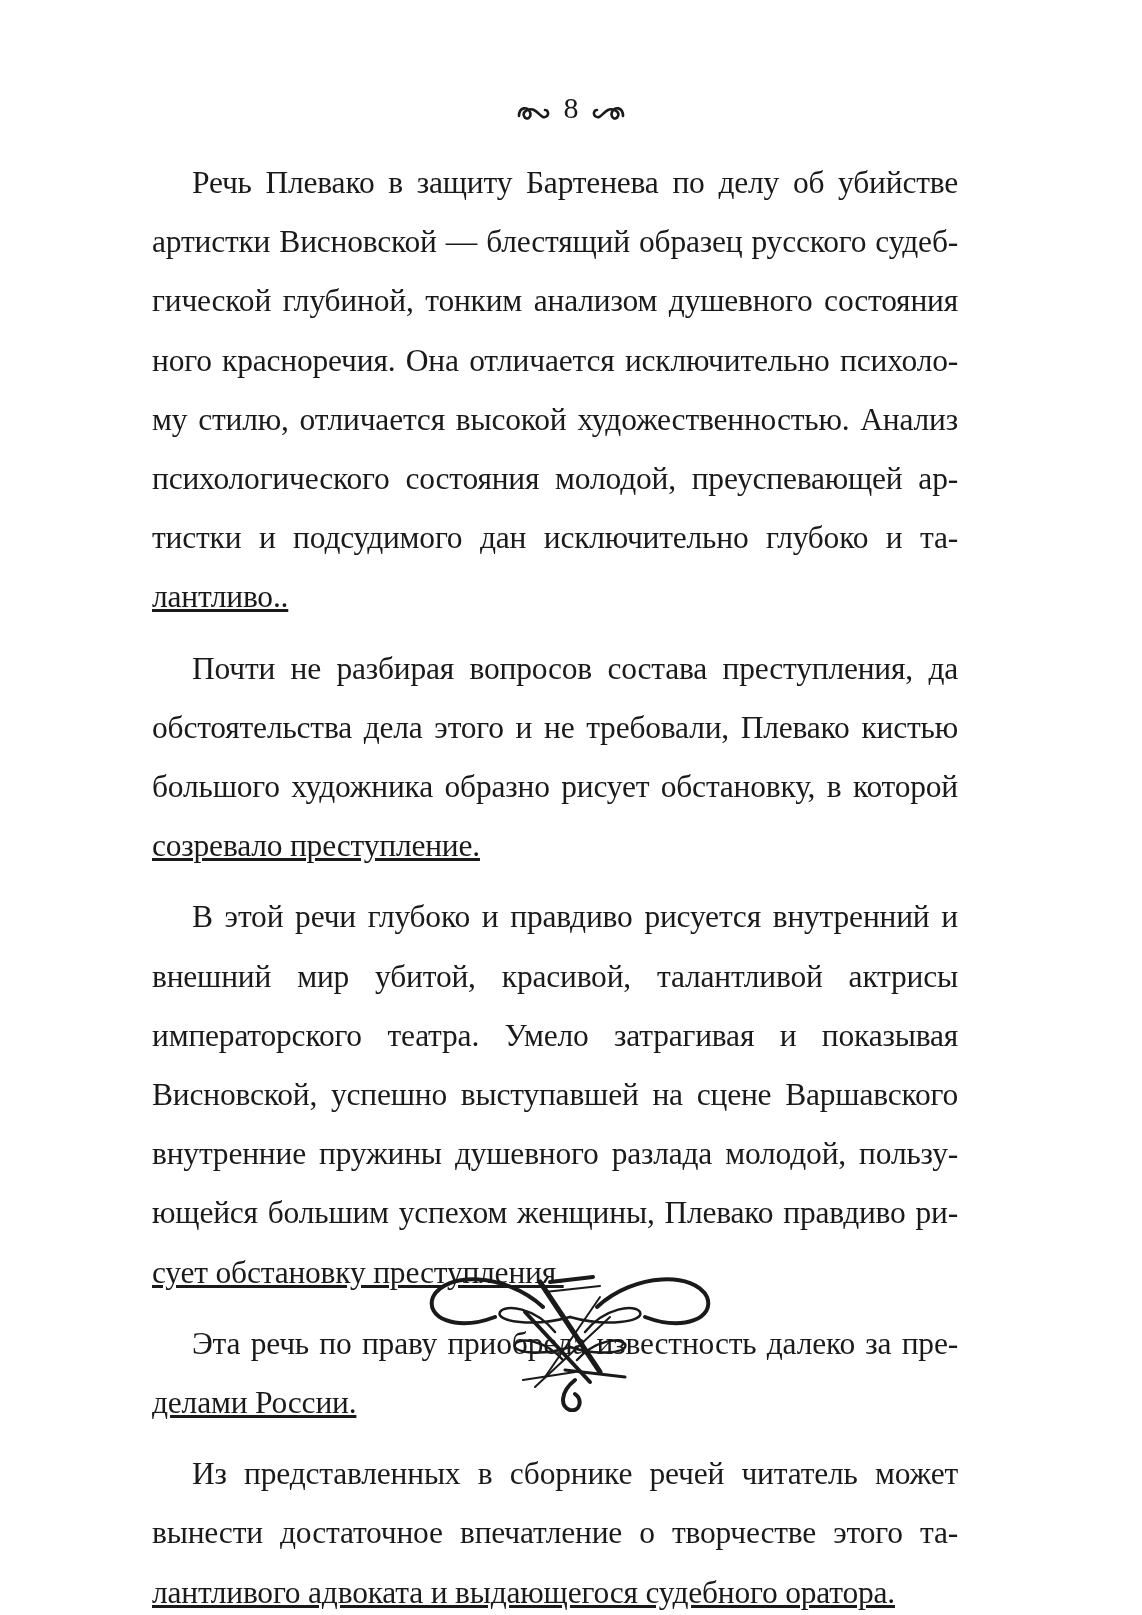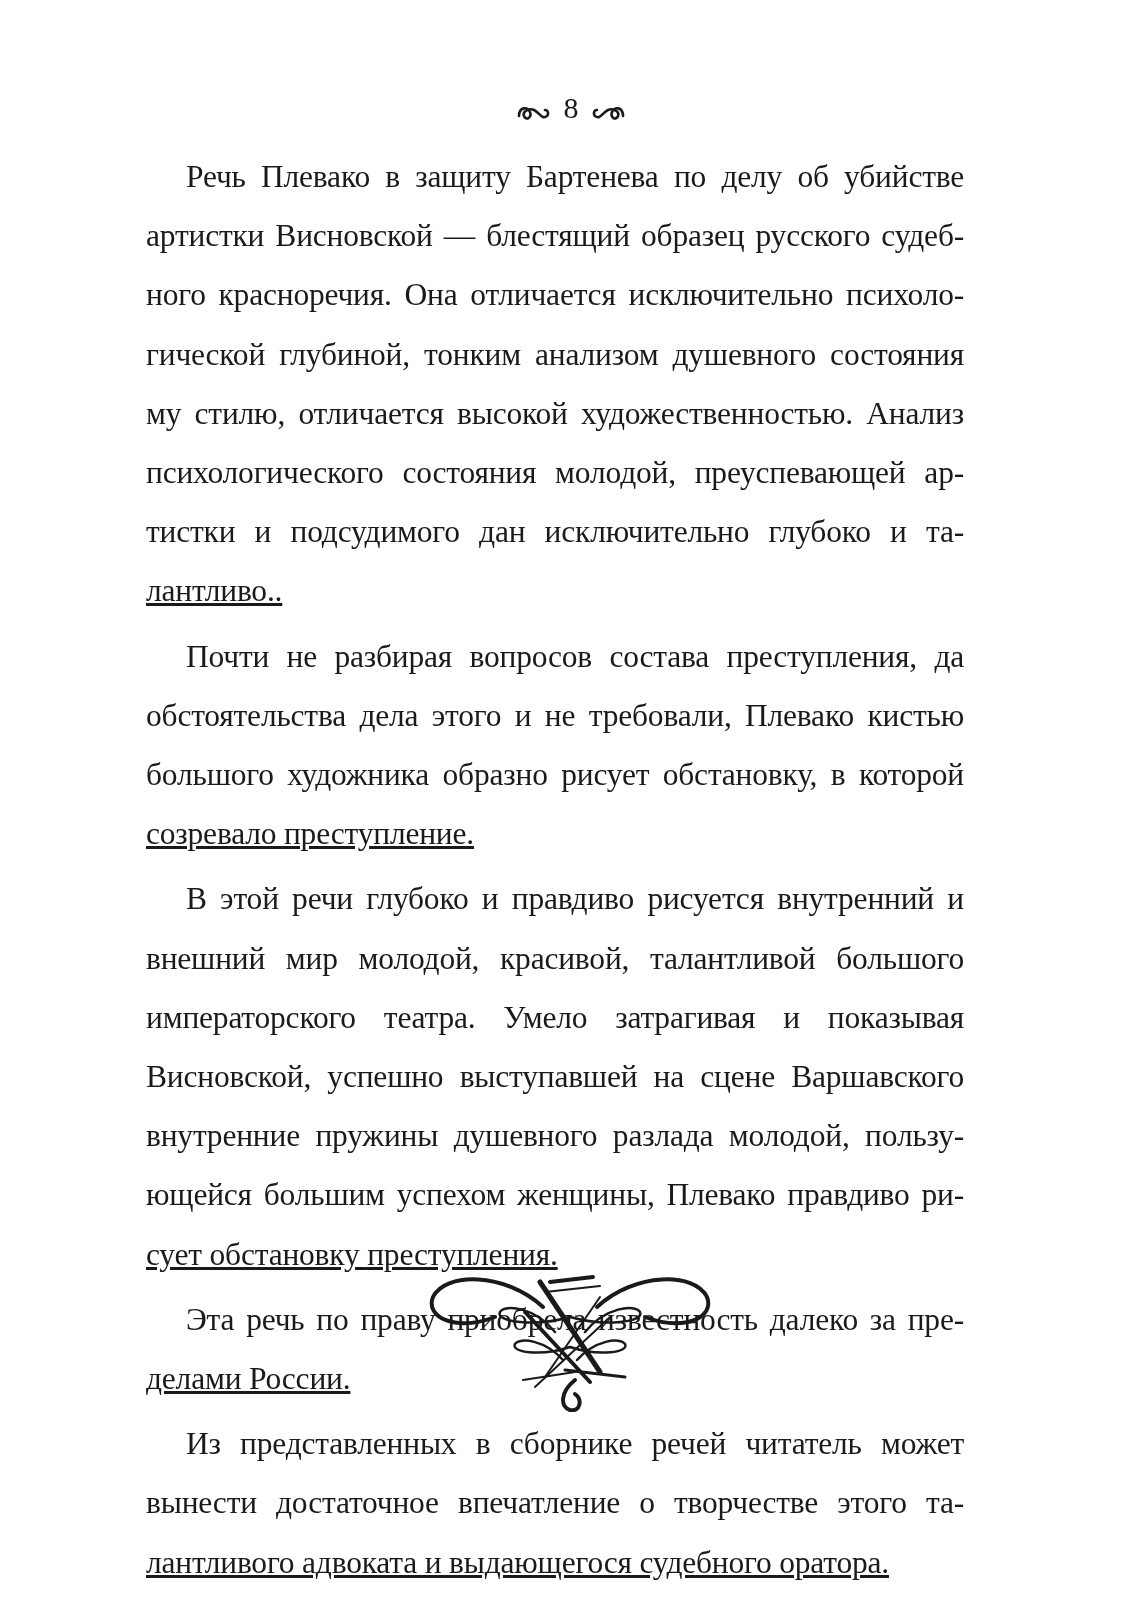--- a/index.html
+++ b/index.html
@@ -37,21 +37,21 @@
       left: 140px;
       width: 830px;
       font-family: "Liberation Serif", "DejaVu Serif", serif;
       font-size: 31.5px;
       line-height: 59.2px;
       text-align: justify;
       hyphens: manual;
       letter-spacing: -0.2px;
     }
     .body-text p {
-      margin: 6px;
+      margin: 12px;
       text-indent: 40px;
     }
     .body-text p .line {
       display: block;
       text-align: justify;
       text-align-last: justify;
     }
     .body-text p .line.last {
       text-align-last: left;
       text-decoration: underline;
@@ -82,36 +82,36 @@
     <svg width="34" height="22" viewBox="0 0 34 22" style="vertical-align:middle">
       <path d="M31 14 C31 5, 22 4, 20 10 C18 16, 24 19, 26 14 C28 9, 20 6, 16 8 C10 11, 8 18, 3 14 C1 12, 2 8, 5 8" fill="none" stroke="#1a1a1a" stroke-width="2.6" stroke-linecap="round"></path>
     </svg>
   </span>
 </div>
 
 <div class="body-text">
   <p>
     <span class="line first">Речь Плевако в защиту Бартенева по делу об убийстве</span>
     <span class="line">артистки Висновской — блестящий образец русского судеб-</span>
+    <span class="line">гической глубиной, тонким анализом душевного состояния</span>
     <span class="line">ного красноречия. Она отличается исключительно психоло-</span>
-    <span class="line">гической глубиной, тонким анализом душевного состояния</span>
     <span class="line">му стилю, отличается высокой художественностью. Анализ</span>
     <span class="line">психологического состояния молодой, преуспевающей ар-</span>
     <span class="line">тистки и подсудимого дан исключительно глубоко и та-</span>
     <span class="line last">лантливо..</span>
   </p>
   <p>
     <span class="line first">Почти не разбирая вопросов состава преступления, да</span>
     <span class="line">обстоятельства дела этого и не требовали, Плевако кистью</span>
     <span class="line">большого художника образно рисует обстановку, в которой</span>
     <span class="line last">созревало преступление.</span>
   </p>
   <p>
     <span class="line first">В этой речи глубоко и правдиво рисуется внутренний и</span>
-    <span class="line">внешний мир молодой, красивой, талантливой большого</span>
+    <span class="line">внешний мир убитой, красивой, талантливой актрисы</span>
     <span class="line">императорского театра. Умело затрагивая и показывая</span>
     <span class="line">Висновской, успешно выступавшей на сцене Варшавского</span>
     <span class="line">внутренние пружины душевного разлада молодой, пользу-</span>
     <span class="line">ющейся большим успехом женщины, Плевако правдиво ри-</span>
     <span class="line last">сует обстановку преступления.</span>
   </p>
   <p>
     <span class="line first">Эта речь по праву приобрела известность далеко за пре-</span>
     <span class="line last">делами России.</span>
   </p>

